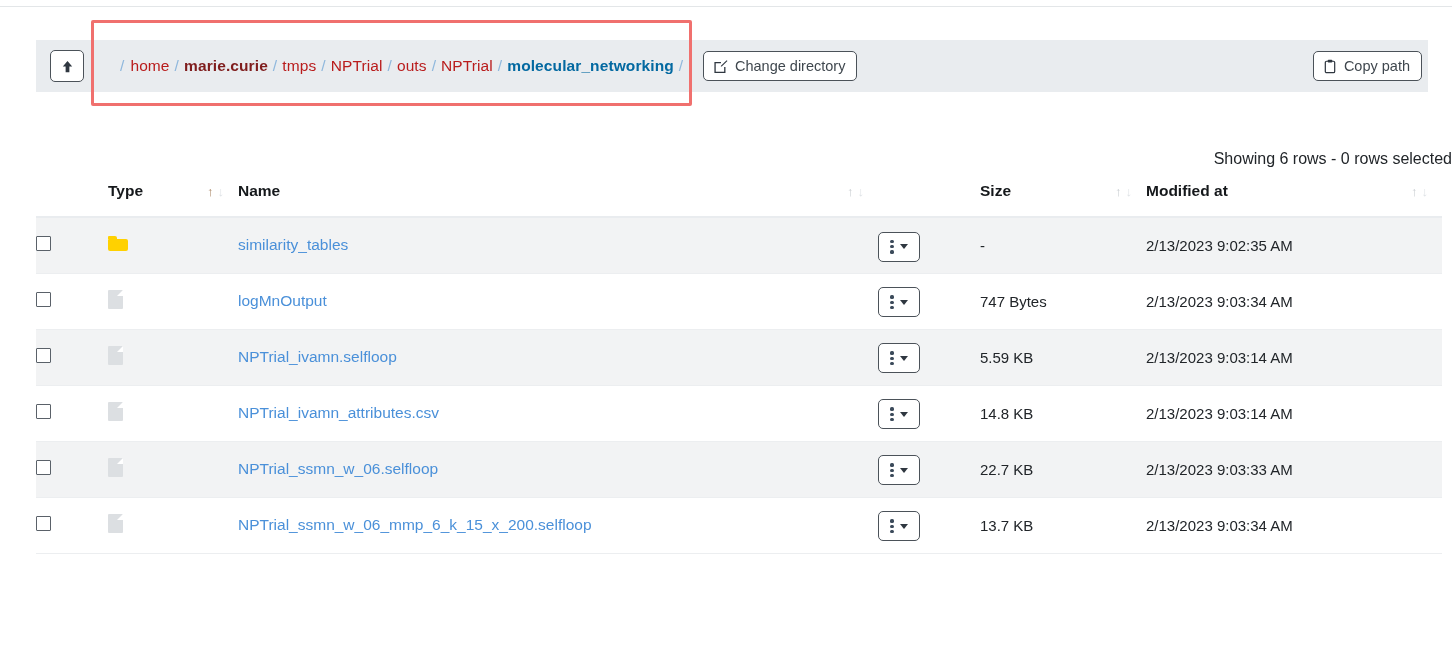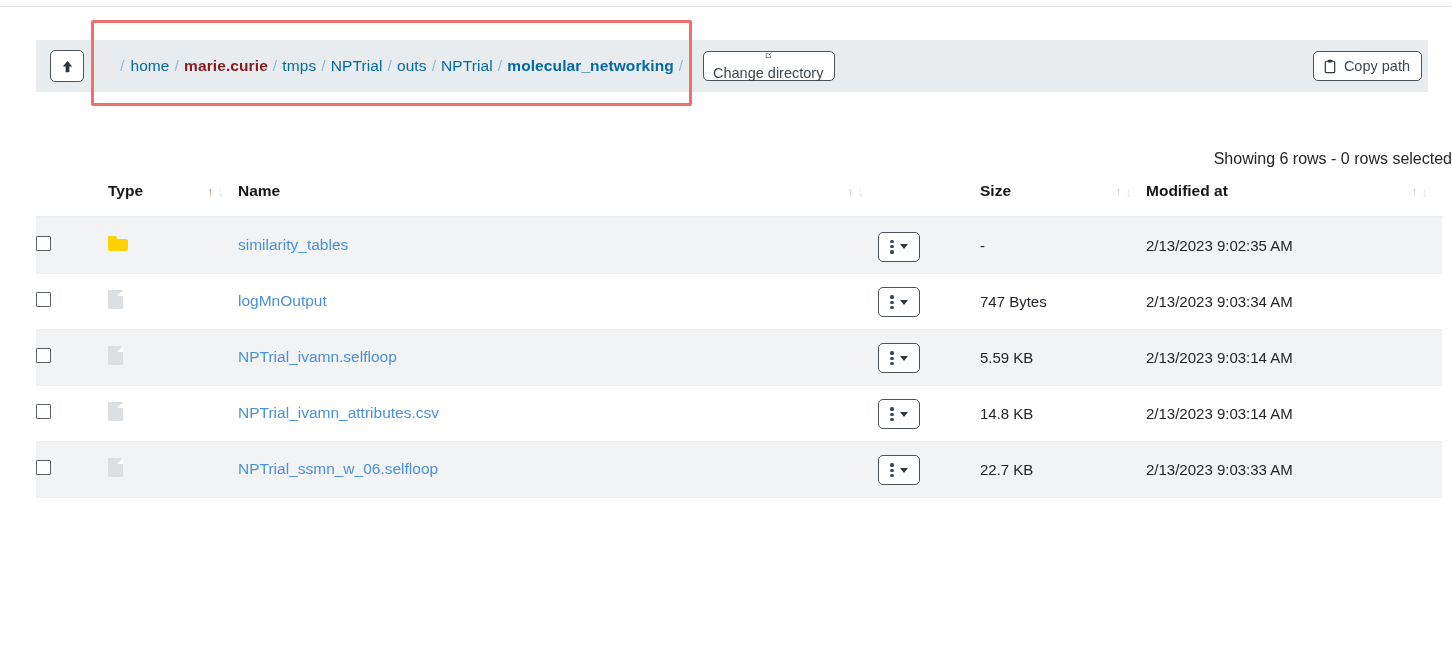--- a/index.html
+++ b/index.html
@@ -52,21 +52,20 @@
   .btn-up {
     width: 34px; height: 32px;
     padding: 0;
     flex: 0 0 auto;
   }
   .btn-change {
     position: absolute;
     left: 667px; top: 11px;
     height: 30px;
     padding: 0 11px 0 9px;
-    flex-direction: column;
   }
   .btn-copy {
     position: absolute;
     right: 6px; top: 11px;
     height: 30px;
     padding: 0 11px 0 9px;
   }
 
   .crumbs {
     display: flex;
@@ -76,21 +75,21 @@
     color: #4a90d9;
     white-space: nowrap;
     letter-spacing: 0.1px;
   }
   .crumbs .sep {
     color: #8fb8dd;
     margin: 0 5px;
   }
   .crumbs .sep.first { margin-left: 0; margin-right: 6px; }
   .crumb-link {
-    color: #0369a1;
+    color: #b91c1c;
     cursor: pointer;
   }
   .crumb-link.muted { color: #7f1d1d; font-weight: bold; }
   .crumb-current {
     color: #0369a1;
     font-weight: 600;
     cursor: default;
   }
 
   
@@ -516,17 +515,40 @@
                 <i></i>
                 <i></i>
               </span>
             <span class="caret"></span>
           </span>
         </td>
         <td class="size-cell">22.7 KB</td>
         <td class="mod-cell">2/13/2023 9:03:33 AM</td>
       </tr>
 
+      <tr class="even">
+        <td class="cell-pad-chk">
+          <span class="row-chk"></span>
+        </td>
+        <td class="cell-pad-type">
+          <span class="ico-file"></span>
+        </td>
+        <td class="cell-pad-name">
+          <a class="fname">NPTrial_ssmn_w_06_mmp_6_k_15_x_200.selfloop</a>
+        </td>
+        <td>
+          <span class="act-btn">
+            <span class="dots">
+                <i></i>
+                <i></i>
+                <i></i>
+              </span>
+            <span class="caret"></span>
+          </span>
+        </td>
+        <td class="size-cell">13.7 KB</td>
+        <td class="mod-cell">2/13/2023 9:03:34 AM</td>
+      </tr>
 
     </tbody>
   </table>
 
 </div>
 
 </body></html>

